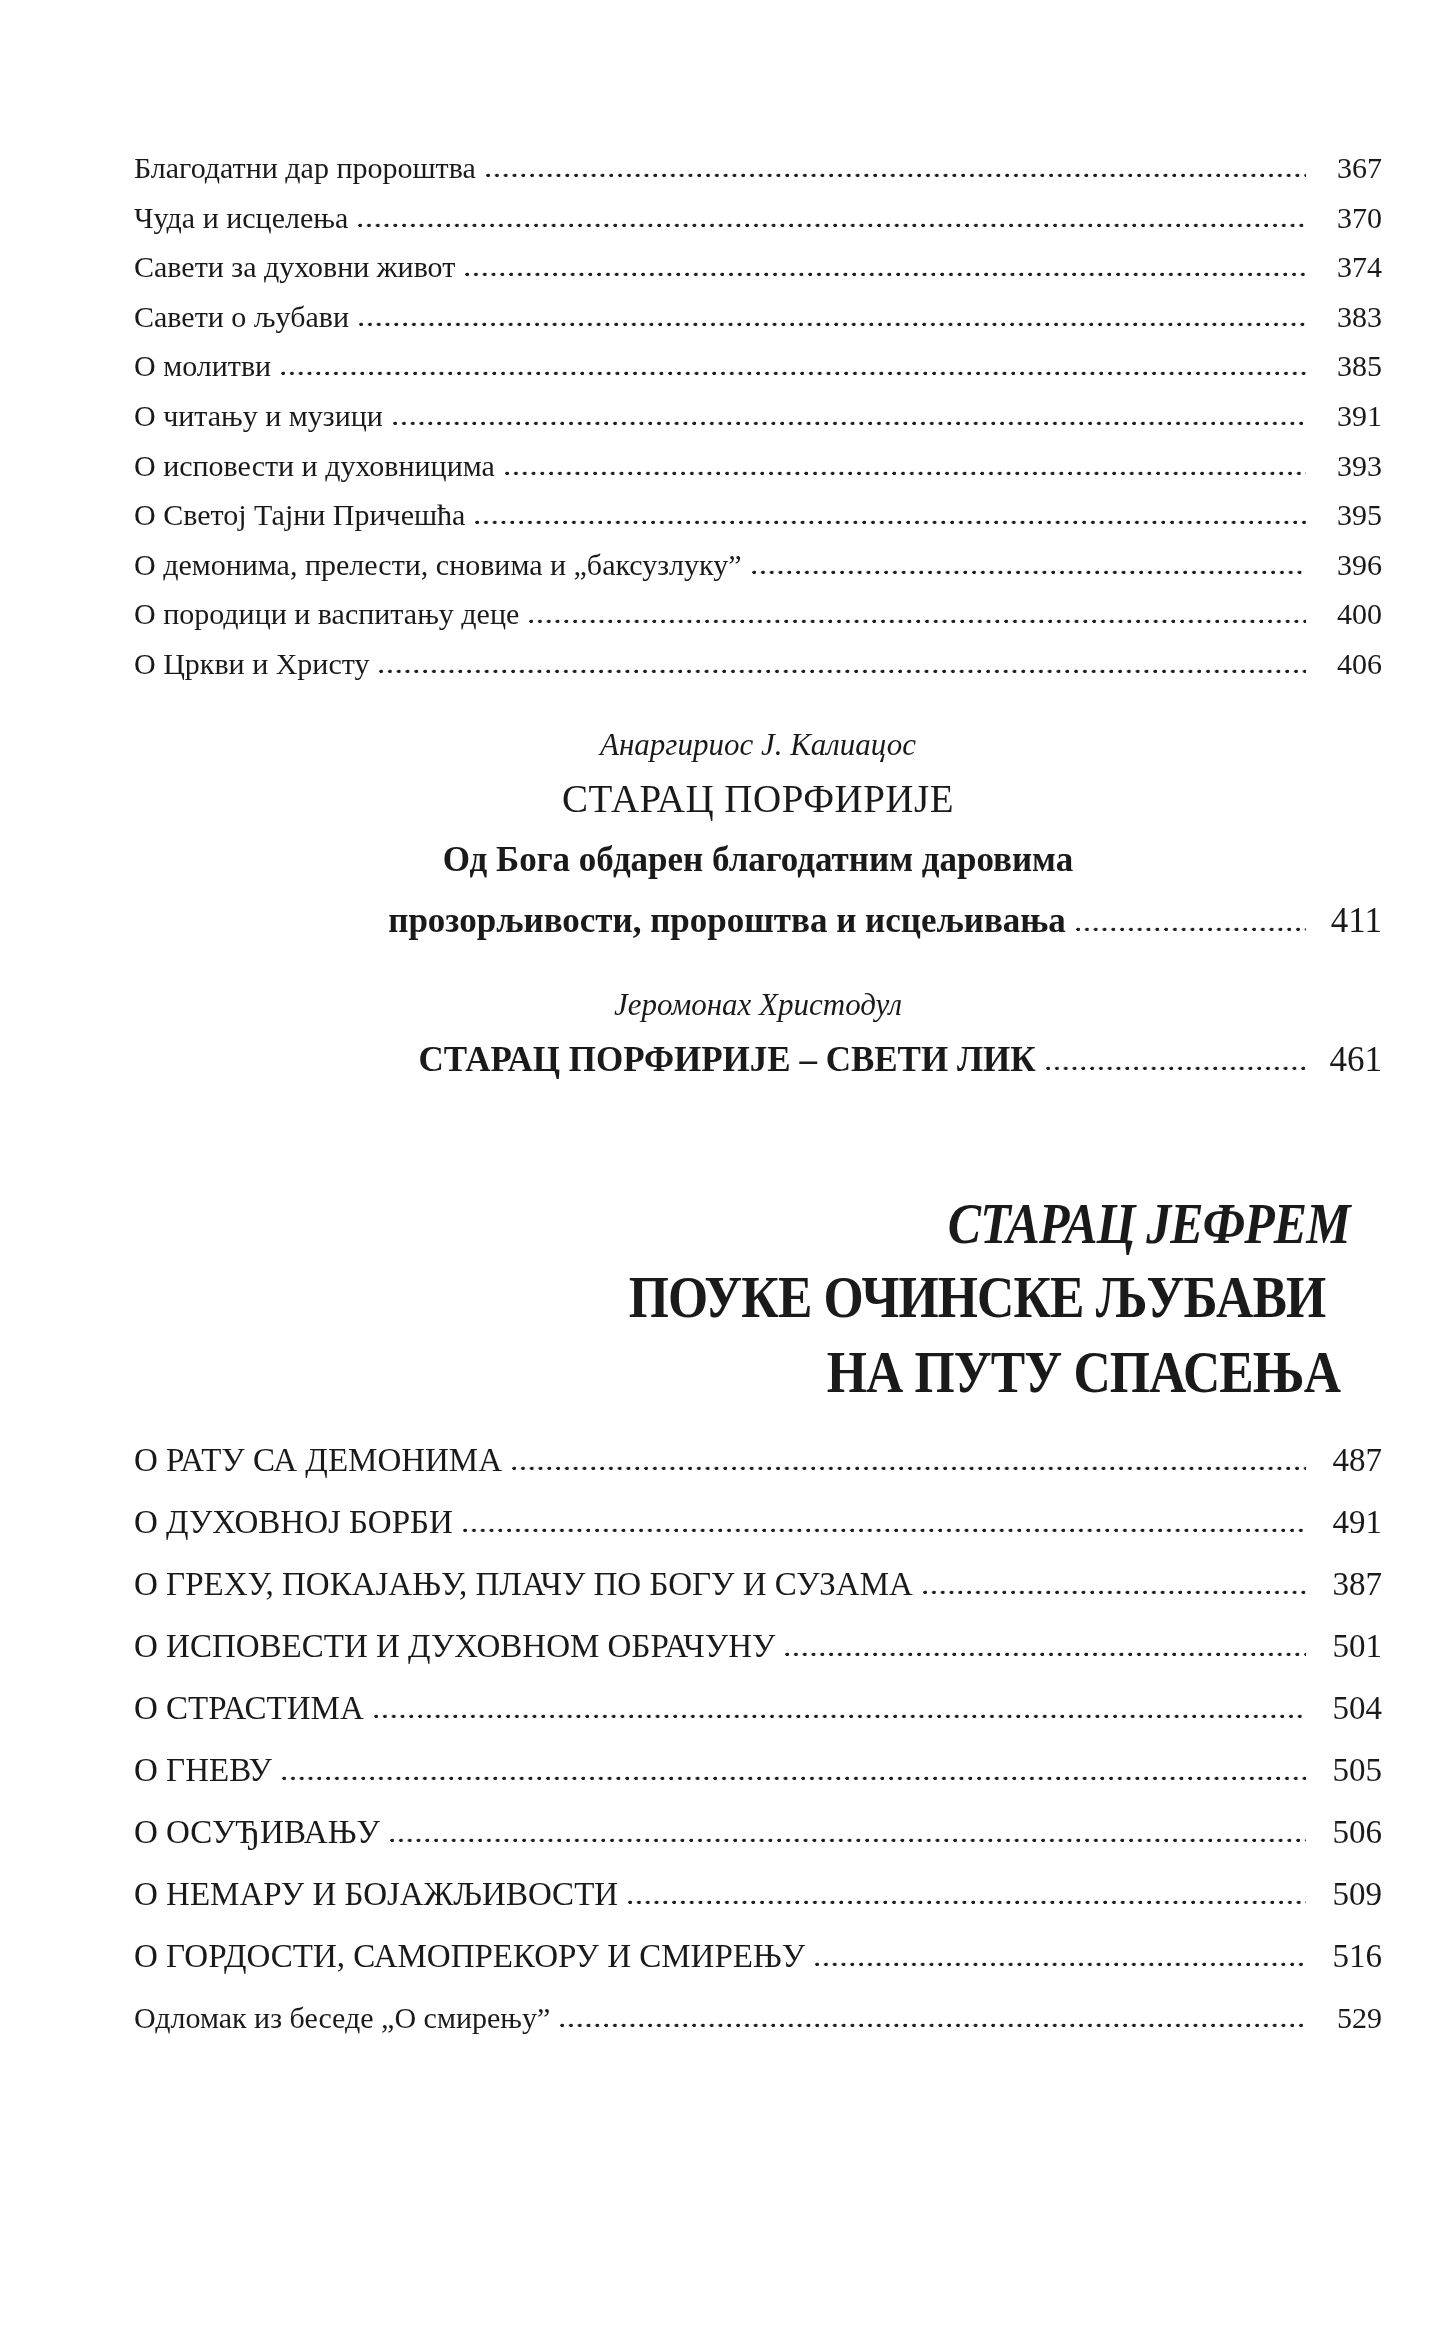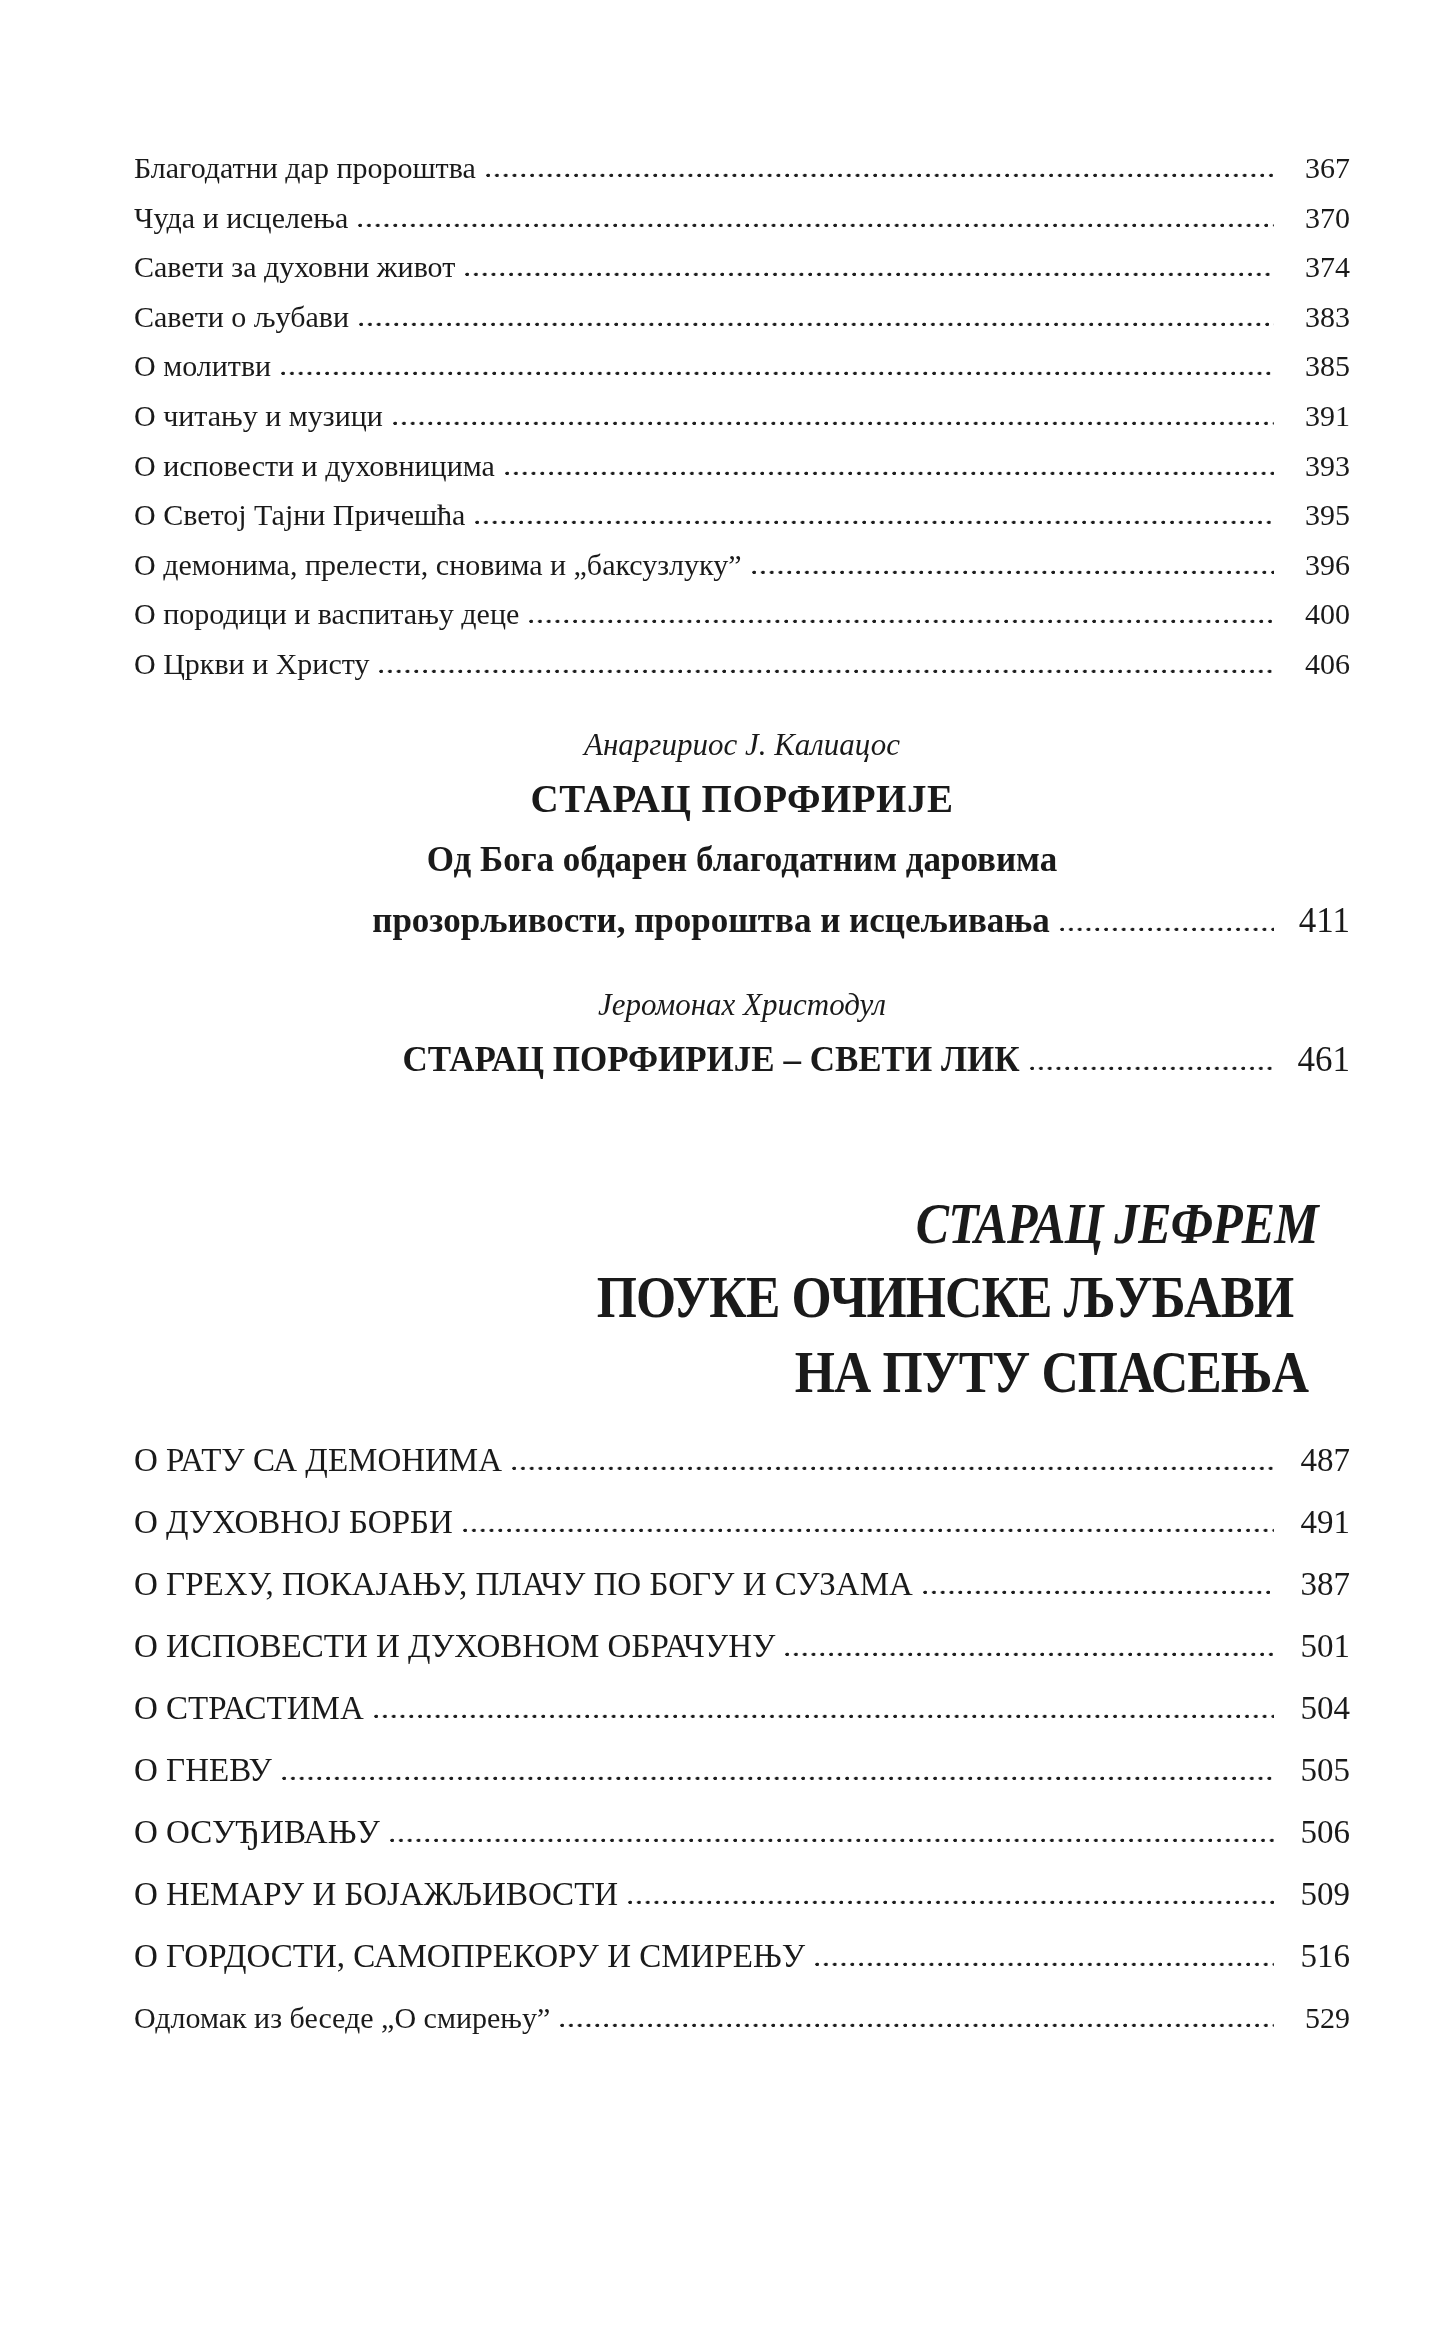--- a/index.html
+++ b/index.html
@@ -7,21 +7,21 @@
     padding: 0;
     width: 1445px;
     height: 2332px;
     background: #ffffff;
     overflow: hidden;
   }
   .page {
     box-sizing: border-box;
     width: 1445px;
     height: 2332px;
-    padding: 143px 95px 0 134px;
+    padding: 143px 63px 0 134px;
     font-family: "Liberation Serif", "DejaVu Serif", serif;
     color: #1a1a1a;
   }
   
   .row {
     display: flex;
     align-items: baseline;
     white-space: nowrap;
   }
   .row .lbl { flex: 0 1 auto; }
@@ -47,21 +47,21 @@
   .s1 .row { font-size: 30px; line-height: 49.6px; }
 
   
   .blockA { margin-top: 30px; text-align: center; }
   .author {
     font-style: italic;
     font-size: 31px;
     line-height: 52px;
   }
   .titleA {
-    font-weight: bold;
+    font-weight: normal;
     font-size: 39px;
     line-height: 56px;
     letter-spacing: 0.5px;
   }
   .sub1 {
     font-weight: bold;
     font-size: 35px;
     line-height: 66px;
   }
   .subrow {

